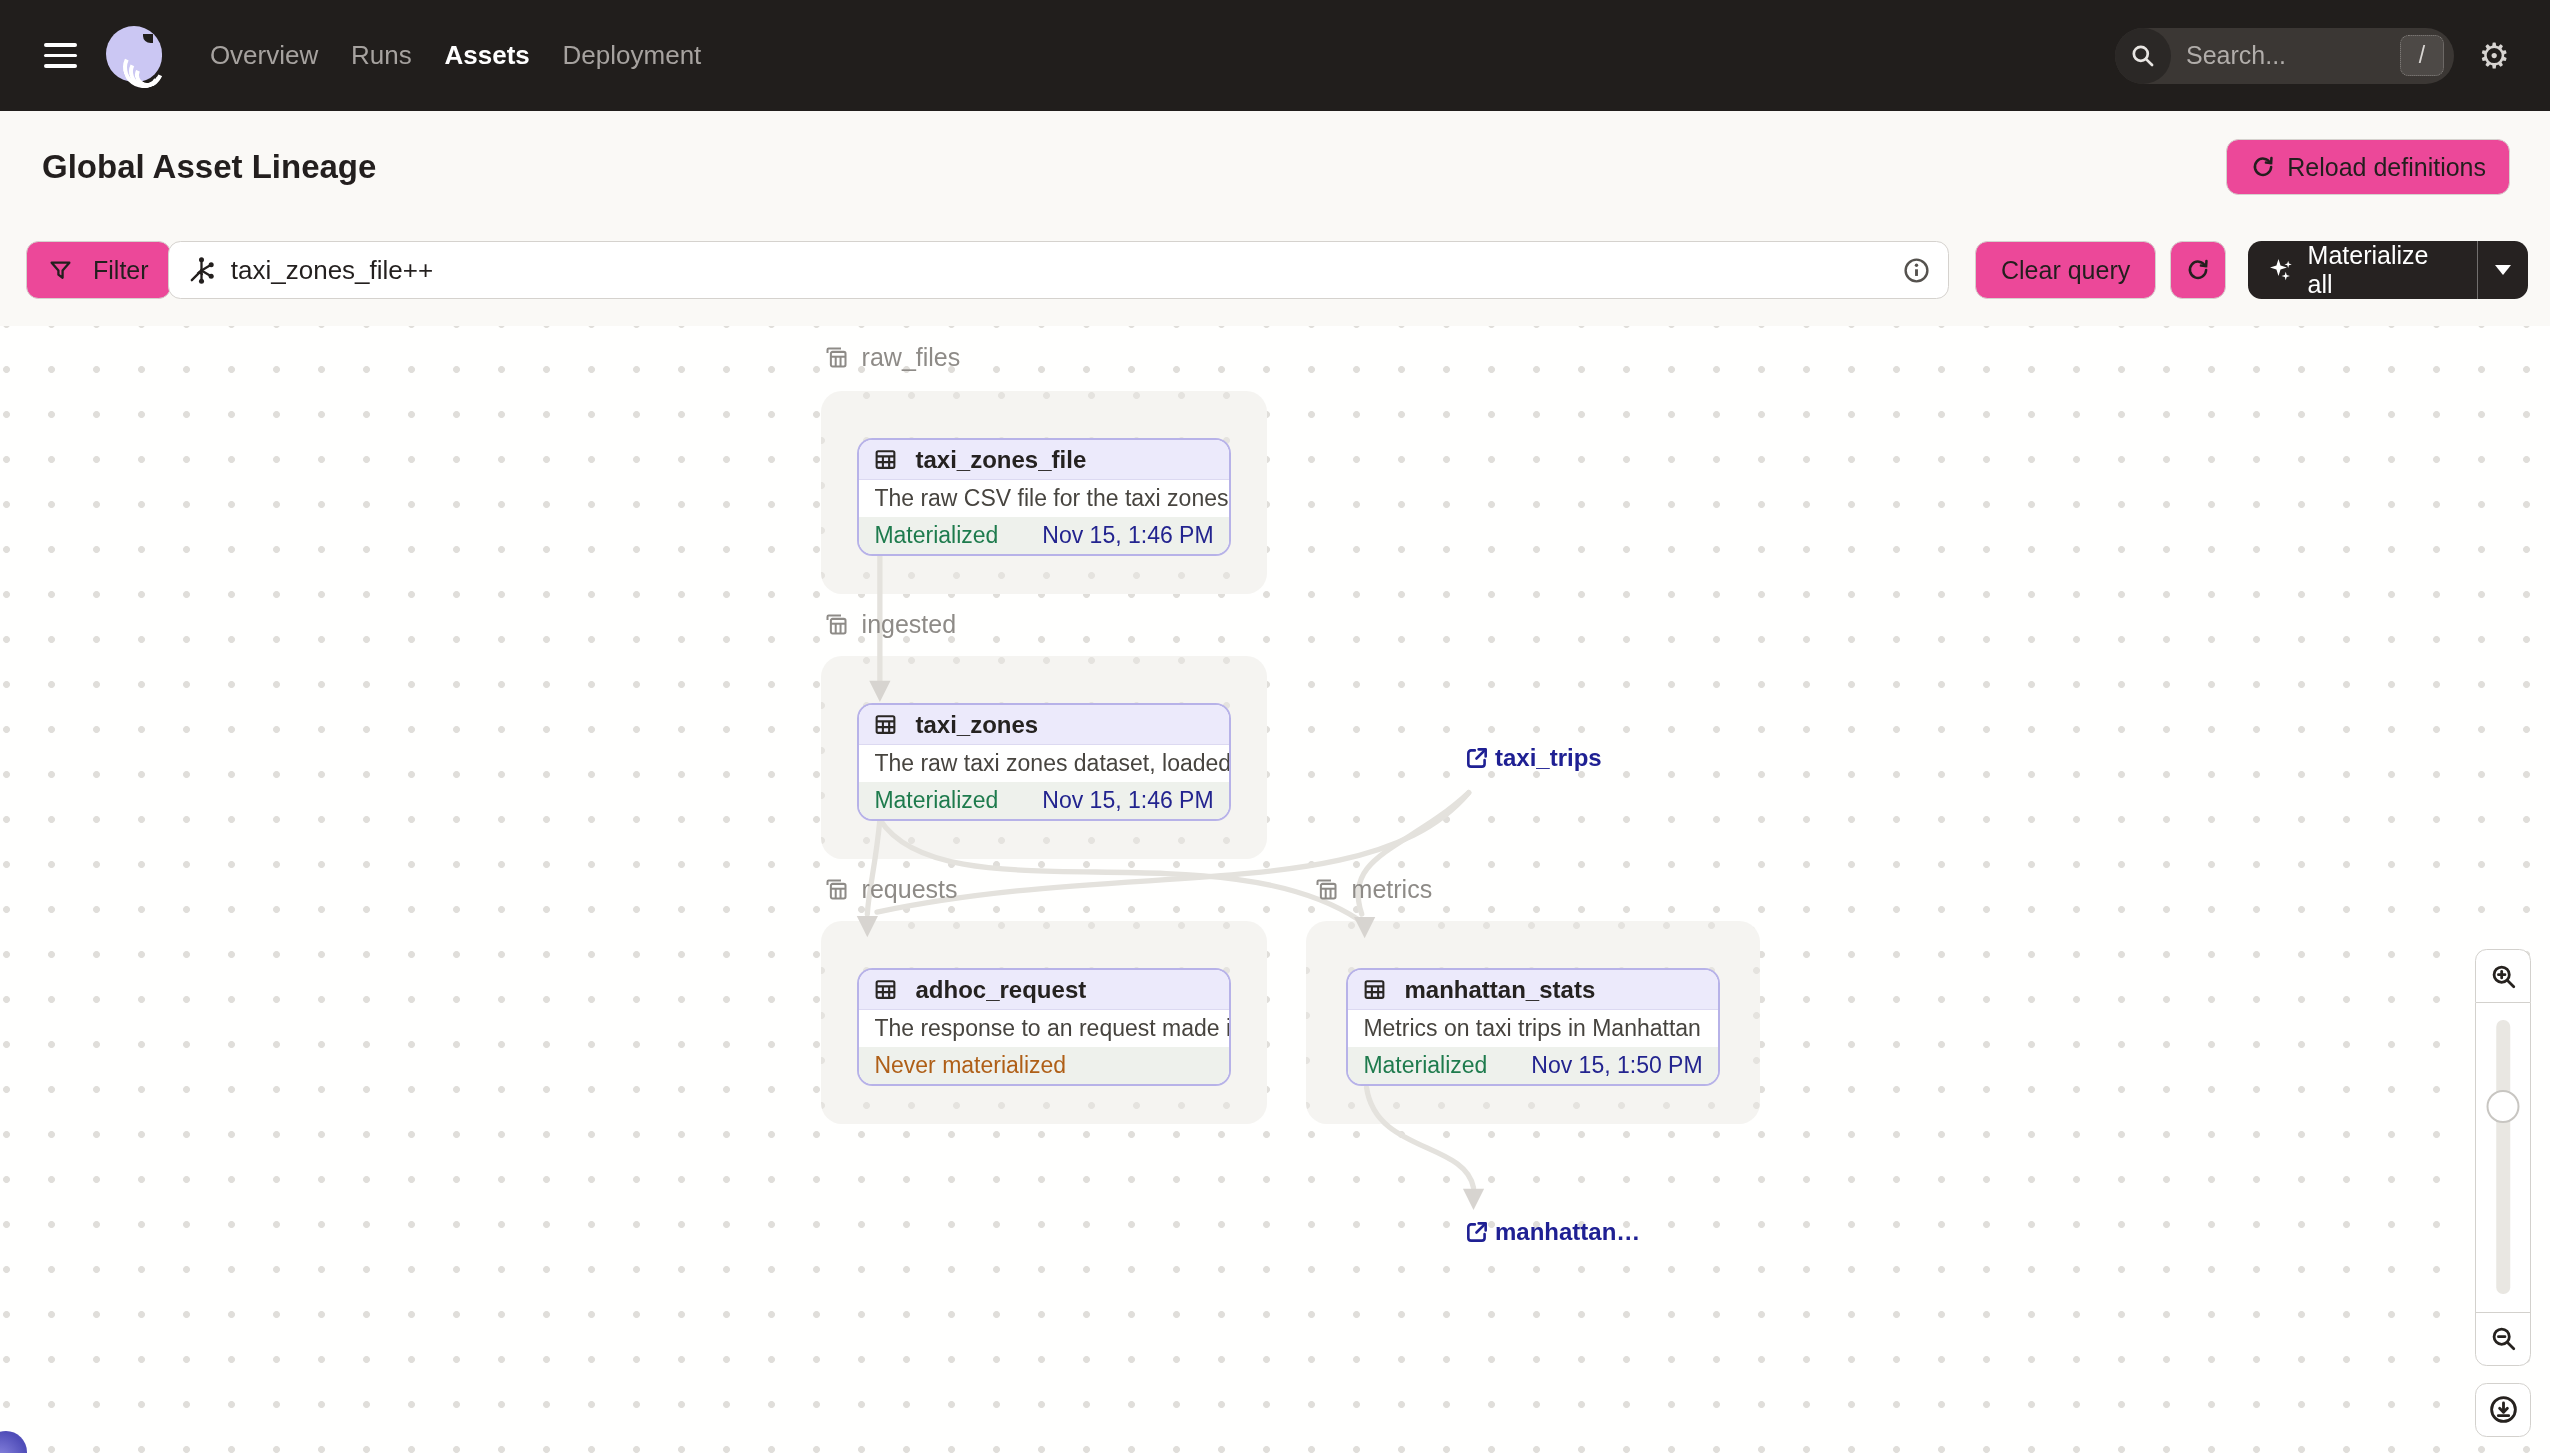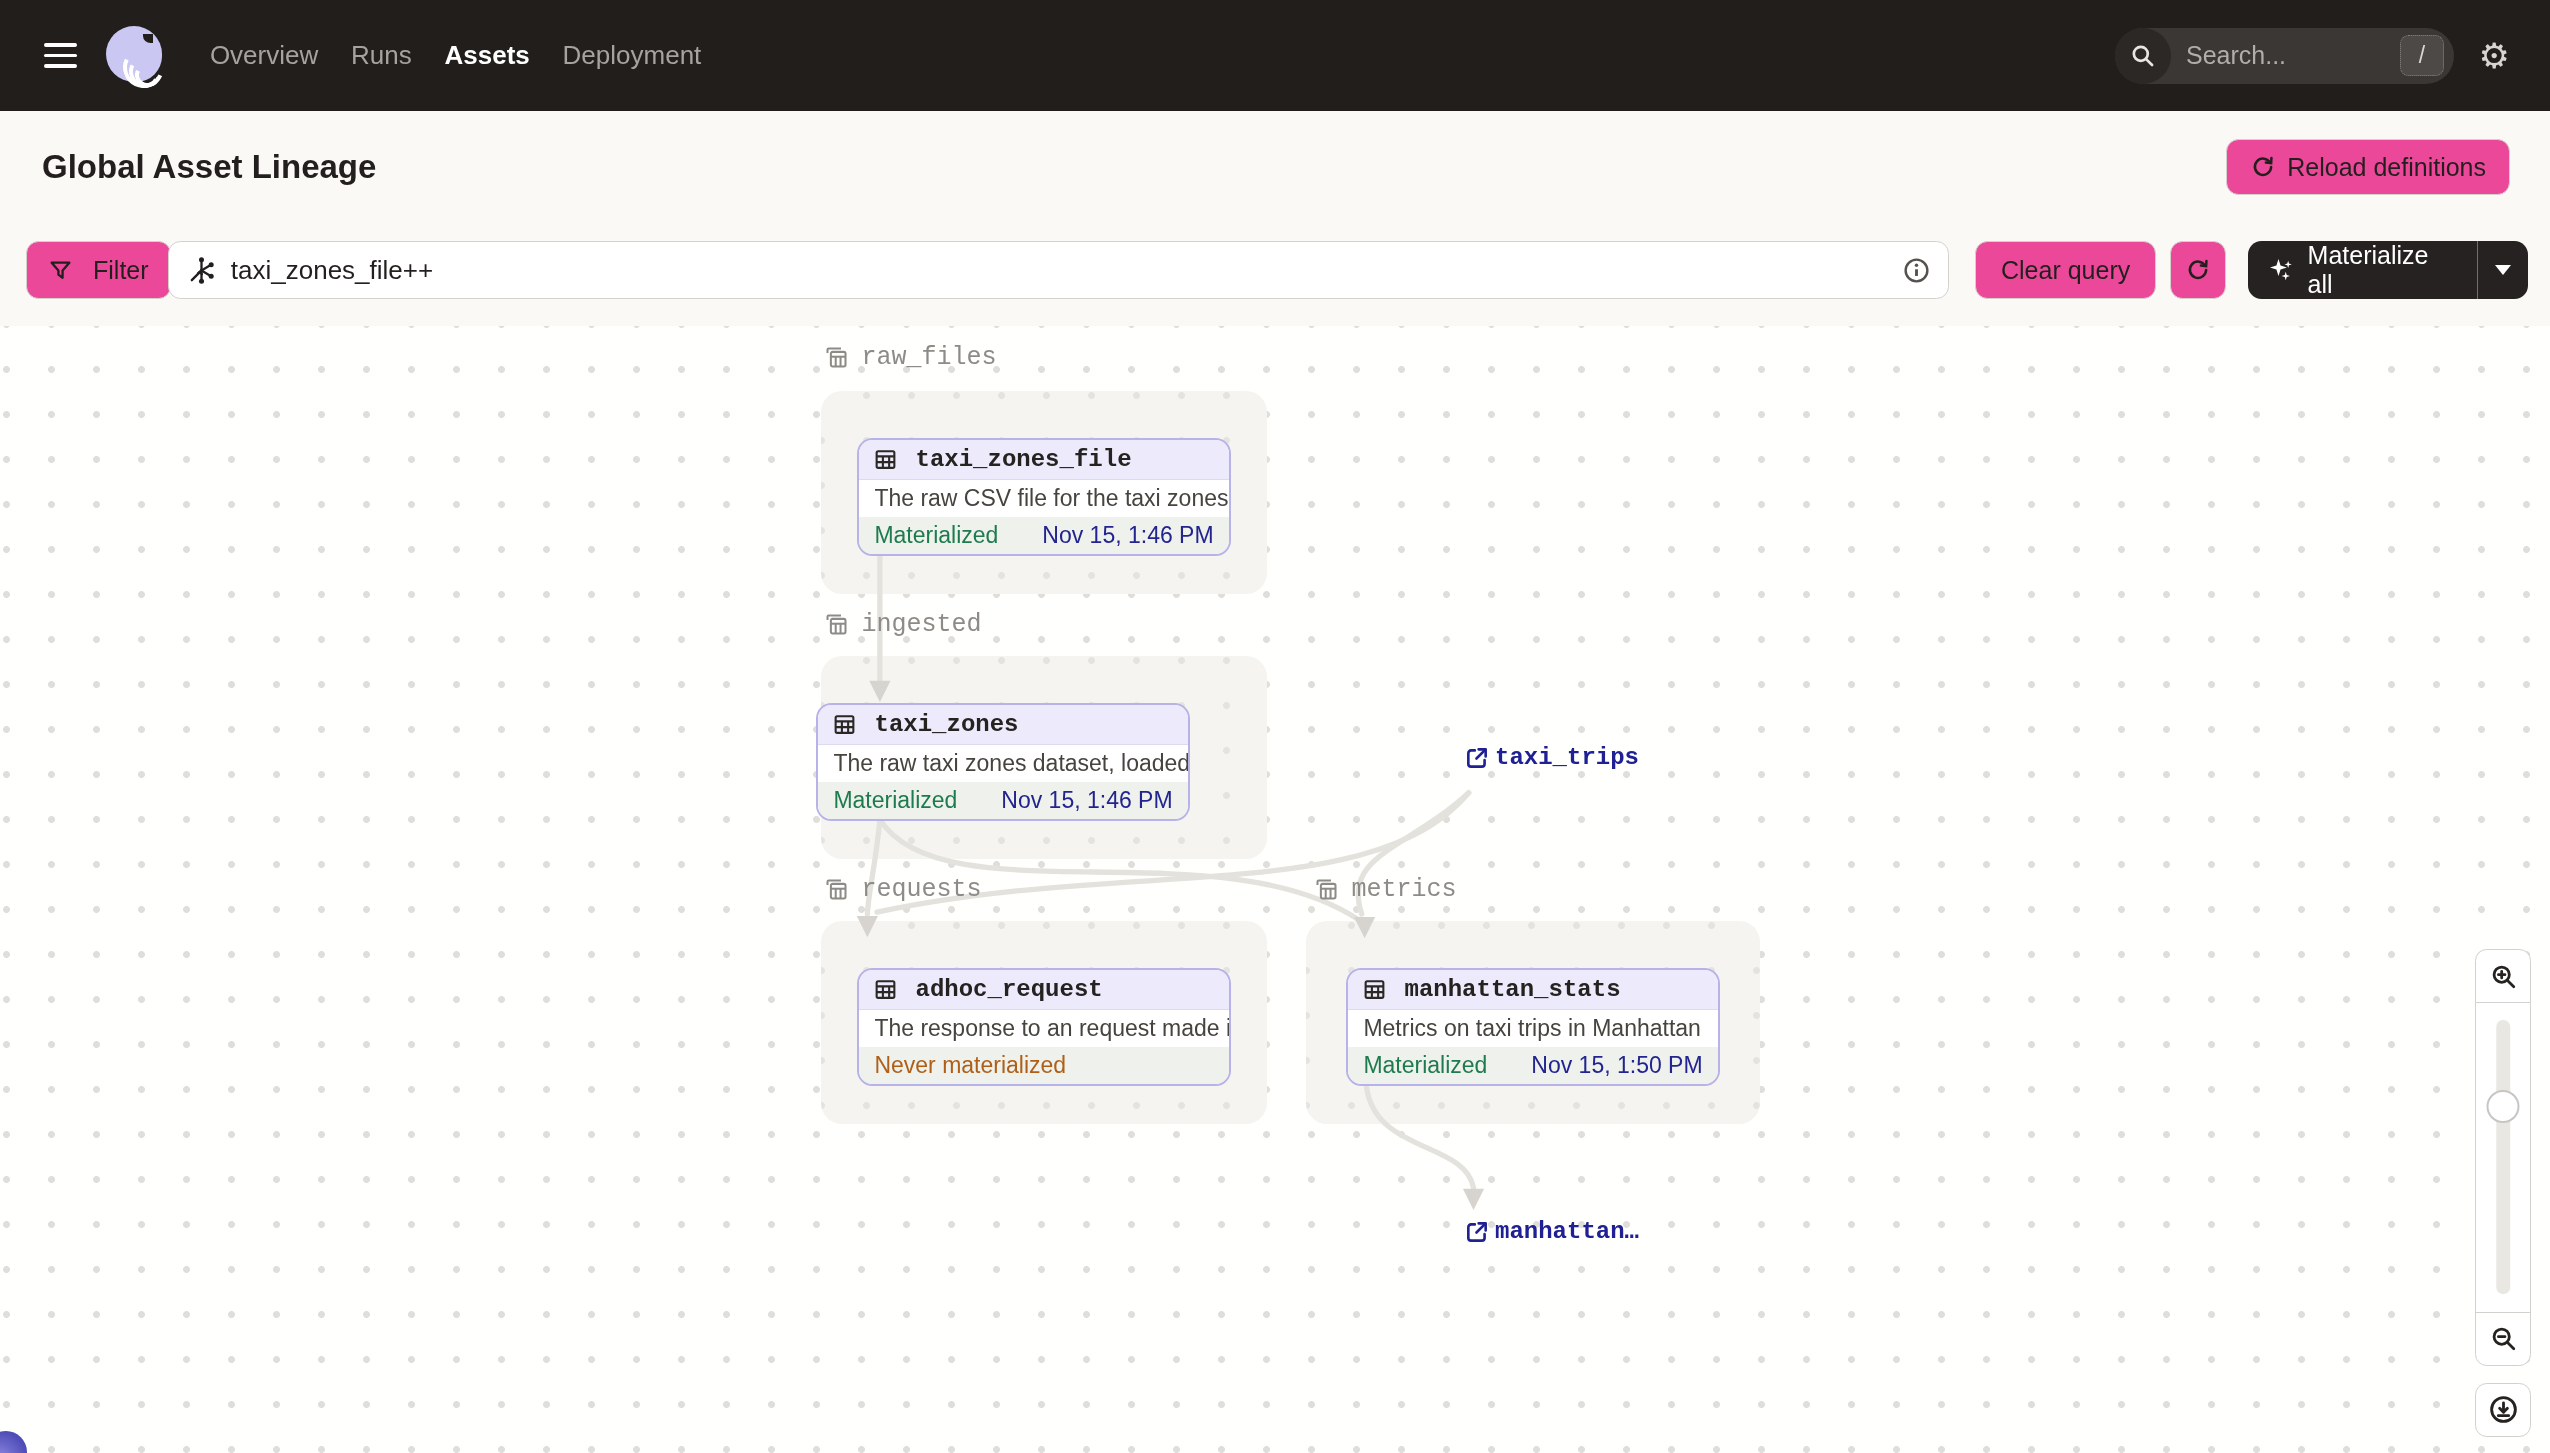--- a/index.html
+++ b/index.html
@@ -1,21 +1,21 @@
 <!DOCTYPE html>
 <html><head>
 <meta charset="utf-8">
 <style>
   html,body{margin:0;padding:0;}
   body{
     width:2550px;height:1453px;overflow:hidden;position:relative;
     font-family:"Liberation Sans",sans-serif;background:#FAF9F6;
     -webkit-font-smoothing:antialiased;
   }
-  .mono{font-family:Liberation Mono, monospace;}
+  .mono{font-family:Liberation Sans, sans-serif;}
 
   
   .topnav{position:absolute;left:0;top:0;width:2550px;height:111px;background:#211E1C;display:flex;align-items:center;}
   .hamburger{width:33px;height:25px;margin-left:44px;display:flex;flex-direction:column;justify-content:space-between;cursor:pointer;}
   .hamburger span{display:block;height:3.9px;border-radius:1.9px;background:#FFFFFF;}
   .logo{width:60px;height:60px;margin-left:29px;position:relative;}
   .logo .head{position:absolute;left:0;top:0;width:56px;height:56px;border-radius:50% 50% 46% 50%;background:#CBC7F3;}
   .logo .eye{position:absolute;left:37px;top:8.7px;width:9.6px;height:8.7px;background:#211E1C;border-radius:0 0 0 80%;}
   .logo .t1,.logo .t2,.logo .t3{position:absolute;border:4.8px solid #fff;border-color:transparent transparent #fff #fff;border-radius:50%;}
   .logo .t1{left:17.3px;top:21px;width:33px;height:33px;transform:rotate(-20deg);}
@@ -271,21 +271,21 @@
         </svg>
       <span class="node-name mono">taxi_zones_file</span>
     </div>
     <div class="node-d">The raw CSV file for the taxi zones dat…</div>
     <div class="node-f">
       <span class="st-green">Materialized</span>
       <span class="ts">Nov 15, 1:46 PM</span>
     </div>
   </div>
 
-  <div class="node" style="left:816px;top:377px;">
+  <div class="node" style="left:857px;top:377px;">
     <div class="node-h">
       <svg width="25" height="25" viewBox="0 0 24 24" fill="none" stroke="#2A2724" stroke-width="2">
           <rect x="3.5" y="4" width="17" height="16" rx="1.5"></rect>
           <line x1="3.5" y1="9" x2="20.5" y2="9"></line>
           <line x1="3.5" y1="14.5" x2="20.5" y2="14.5"></line>
           <line x1="9.5" y1="9" x2="9.5" y2="20"></line>
           <line x1="15.5" y1="9" x2="15.5" y2="20"></line>
         </svg>
       <span class="node-name mono">taxi_zones</span>
     </div>

